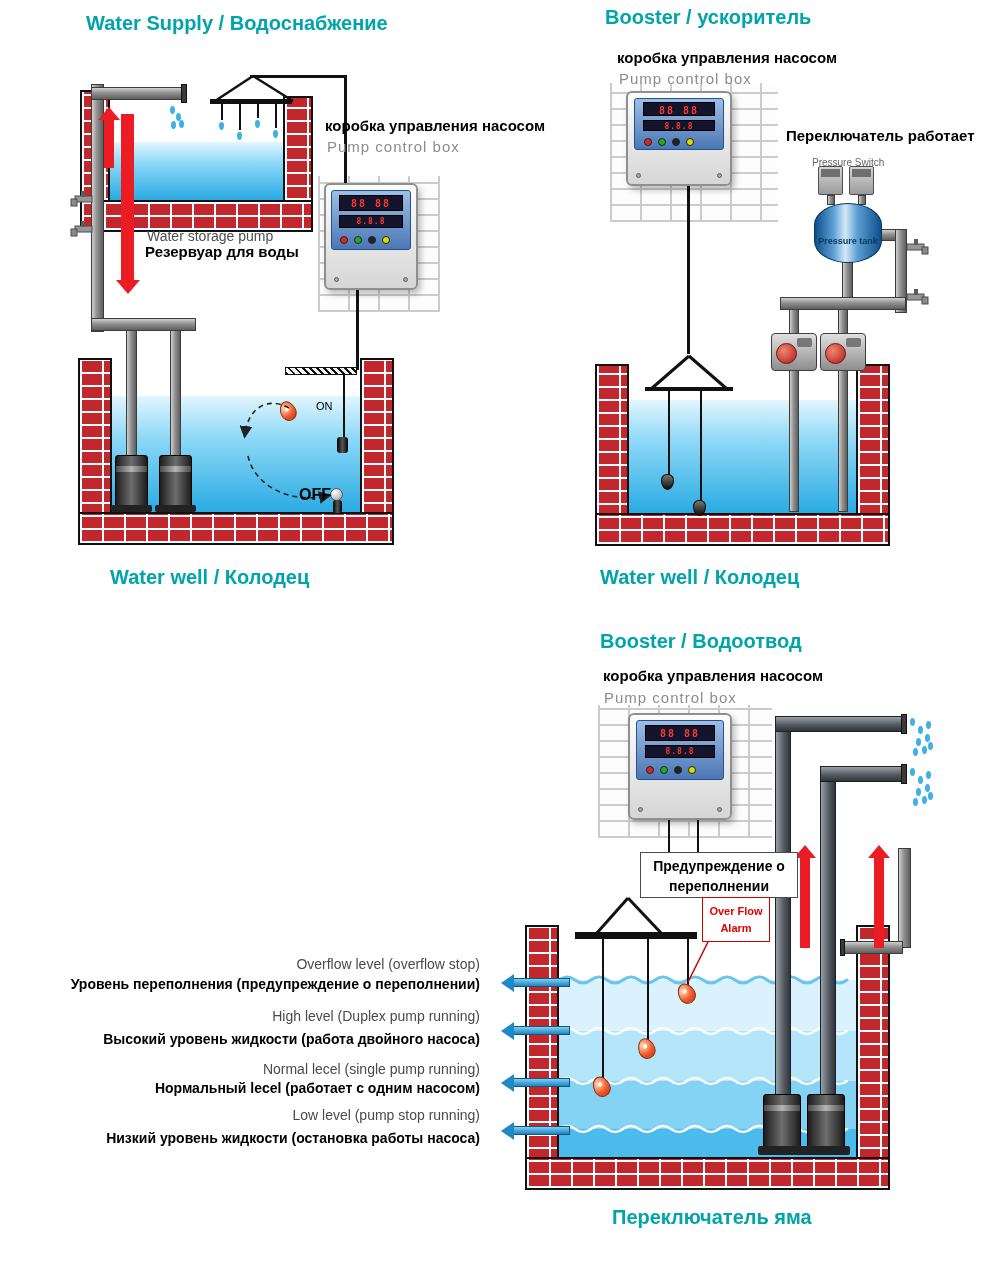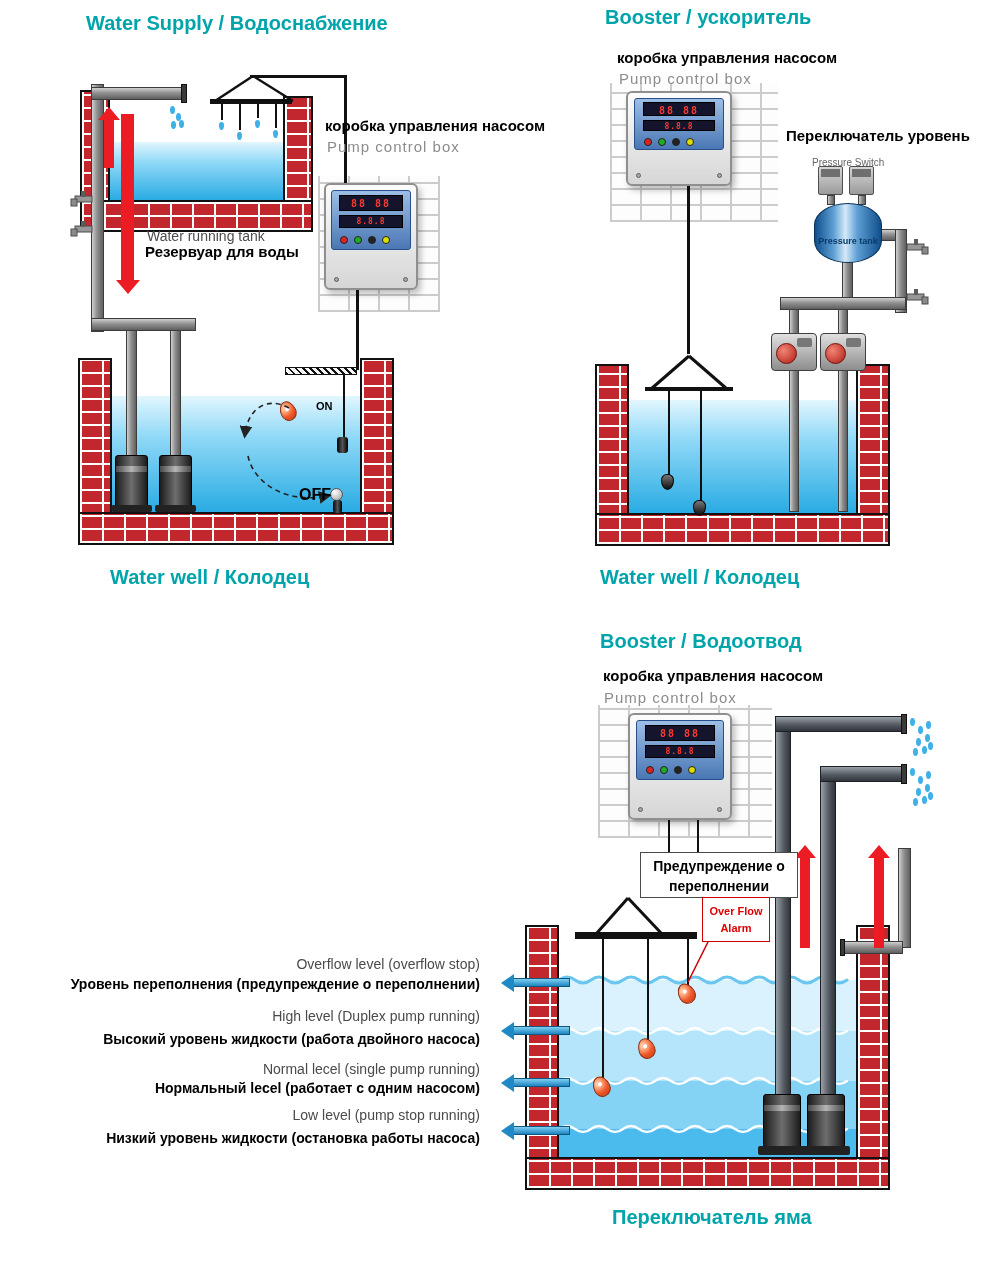--- a/index.html
+++ b/index.html
@@ -100,21 +100,21 @@
       <rect x="5" y="7" width="17" height="6" fill="#979797" stroke="#4d4d4d"></rect>
       <rect x="1" y="10" width="6" height="7" fill="#8a8a8a" stroke="#4d4d4d"></rect>
       <rect x="11" y="2" width="4" height="6" fill="#5c5c5c"></rect>
     </svg>
     <div class="arr up" style="left:104px;top:120px;width:10px;height:48px"></div>
     <div class="arr down" style="left:121px;top:114px;width:13px;height:166px"></div>
     <div class="pipe-h" style="left:91px;top:318px;width:105px;height:13px"></div>
     <div class="pipe-v" style="left:126px;top:330px;width:11px;height:126px"></div>
     <div class="pipe-v" style="left:170px;top:330px;width:11px;height:126px"></div>
 
-    <div class="tag" style="left:147px;top:228px;font-size:14px;color:#4d4d4d">Water running tank</div>
+    <div class="tag" style="left:147px;top:228px;font-size:14px;color:#4d4d4d">Water storage pump</div>
     <div class="lbl-ru" style="left:145px;top:243px">Резервуар для воды</div>
 
     <div class="lbl-ru" style="left:325px;top:117px">коробка управления насосом</div>
     <div class="lbl-en" style="left:327px;top:138px">Pump control box</div>
     <div class="brick-gray" style="left:318px;top:176px;width:122px;height:136px"></div>
     <div class="cbox" style="left:324px;top:183px;width:94px;height:107px">
       <div class="cpanel">
         <div class="led">88 88</div>
         <div class="led led2">8.8.8</div>
         <div class="btnrow">
@@ -135,21 +135,21 @@
     <div class="water" style="left:112px;top:396px;width:248px;height:116px"></div>
     <div class="pump" style="left:115px;top:455px;width:33px;height:52px"></div>
     <div class="pump-base" style="left:111px;top:505px;width:41px;height:7px"></div>
     <div class="pump" style="left:159px;top:455px;width:33px;height:52px"></div>
     <div class="pump-base" style="left:155px;top:505px;width:41px;height:7px"></div>
 
     <div class="hatchbar" style="left:285px;top:367px;width:72px;height:8px"></div>
     <div class="cable" style="left:343px;top:375px;width:2px;height:62px"></div>
     <div class="cyl" style="left:337px;top:437px;width:11px;height:16px"></div>
     <div class="floaty" style="left:280px;top:401px;width:16px;height:20px;transform:rotate(-25deg)"></div>
-    <div class="tag" style="left:316px;top:400px;font-size:11px;font-weight:bold">ON</div>
+    <div class="tag" style="left:316px;top:400px;font-size:11px;font-weight:normal">ON</div>
     <svg class="ovl" style="left:232px;top:392px" width="135" height="125" viewBox="0 0 135 125">
       <defs>
         <marker id="ah" markerWidth="8" markerHeight="8" refX="5" refY="4" orient="auto">
             <path d="M0 0 L8 4 L0 8 z" fill="#222"></path>
           </marker>
       </defs>
       <path d="M57 16 C 36 4, 16 16, 13 42" stroke="#222" stroke-width="1.6" fill="none" stroke-dasharray="5 4" marker-end="url(#ah)"></path>
       <path d="M16 64 C 22 92, 55 112, 95 104" stroke="#222" stroke-width="1.6" fill="none" stroke-dasharray="5 4" marker-end="url(#ah)"></path>
     </svg>
     <div class="ball" style="left:330px;top:488px;width:13px;height:13px"></div>
@@ -173,21 +173,21 @@
             <i class="b2"></i>
             <i class="b3"></i>
             <i class="b4"></i>
           </div>
       </div>
       <span class="screw s1"></span>
       <span class="screw s2"></span>
     </div>
     <div class="cable" style="left:687px;top:186px;width:3px;height:168px"></div>
 
-    <div class="lbl-ru" style="left:786px;top:127px">Переключатель уровень</div>
+    <div class="lbl-ru" style="left:786px;top:127px">Переключатель работает</div>
     <div class="tag" style="left:812px;top:157px;font-size:10px;color:#666">Pressure Switch</div>
     <div class="pswitch" style="left:818px;top:166px;width:25px;height:29px"></div>
     <div class="pswitch" style="left:849px;top:166px;width:25px;height:29px"></div>
     <div class="pipe-v" style="left:827px;top:195px;width:8px;height:10px"></div>
     <div class="pipe-v" style="left:858px;top:195px;width:8px;height:10px"></div>
     <div class="ptank" style="left:814px;top:203px;width:68px;height:60px">
       <span>Pressure tank</span>
     </div>
 
     <div class="pipe-v" style="left:842px;top:261px;width:11px;height:38px"></div>

